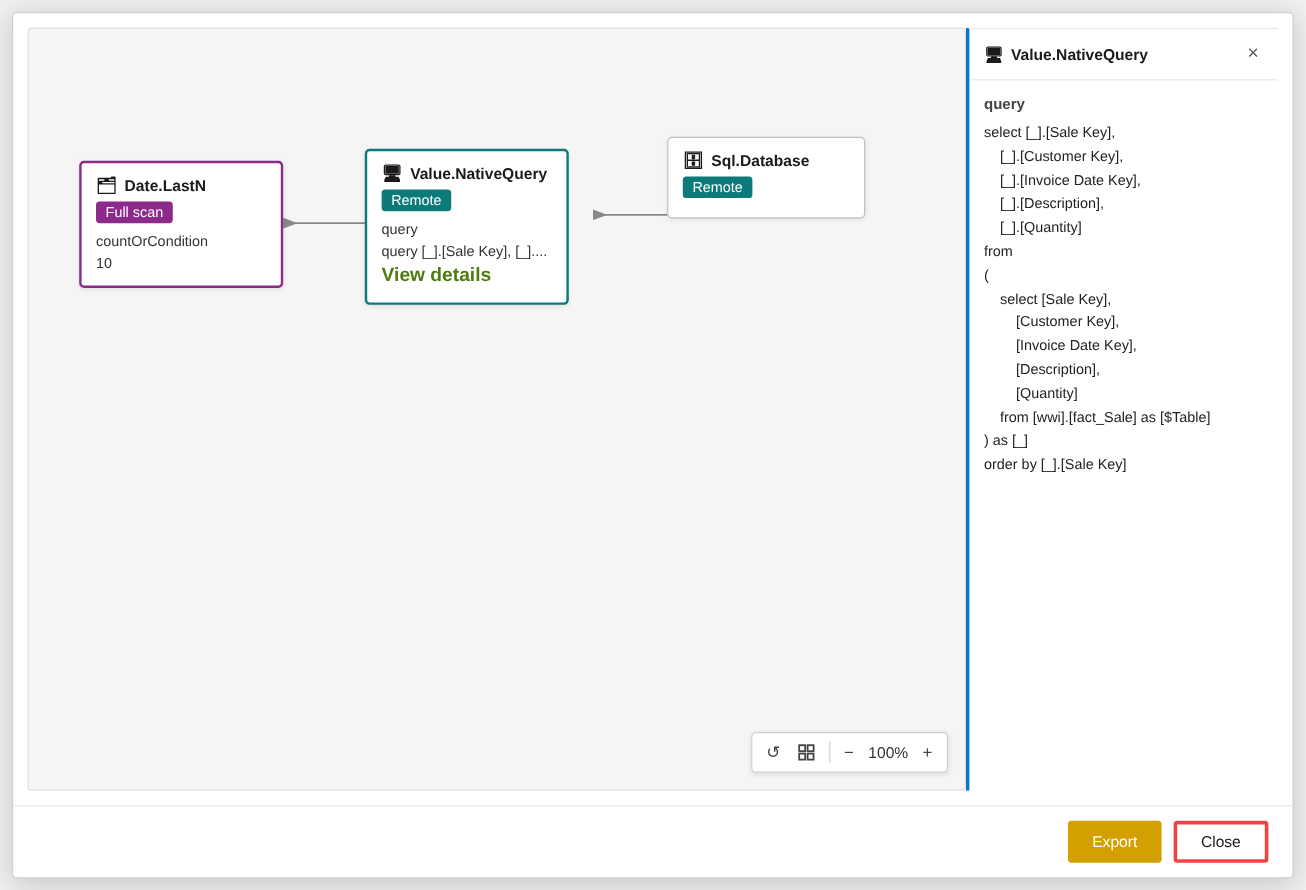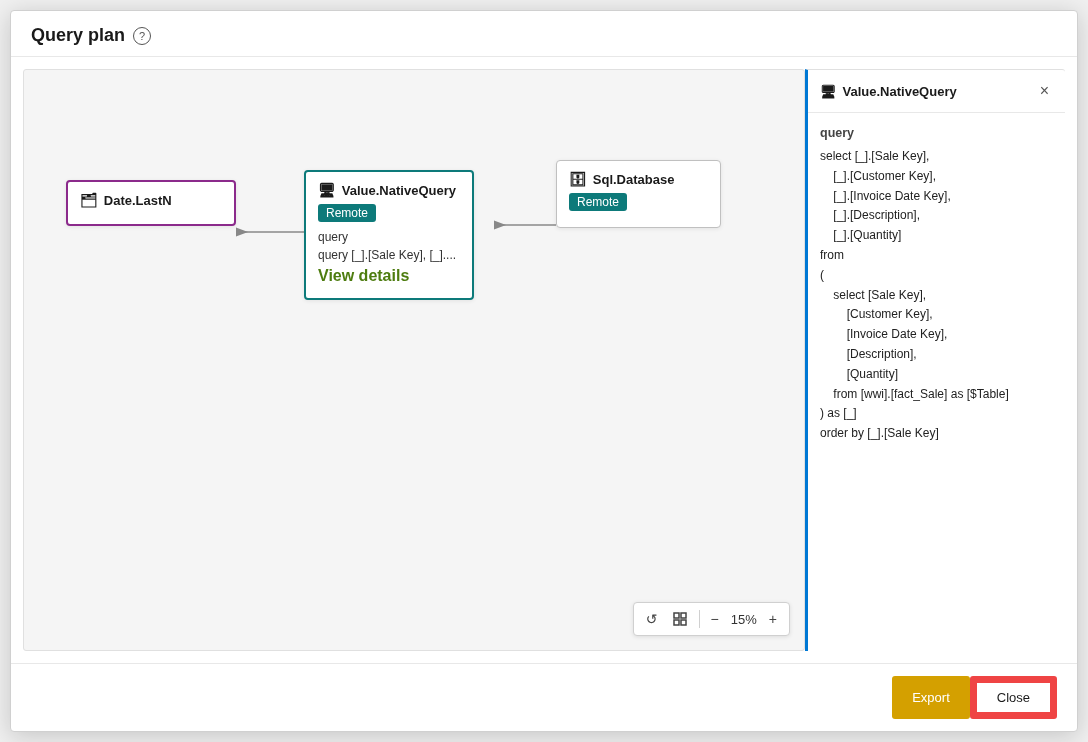--- a/index.html
+++ b/index.html
@@ -233,53 +233,50 @@
       font-family: Liberation Sans, sans-serif;
       font-size: 12px;
       color: #222;
       line-height: 1.65;
       white-space: pre;
     }
     
     .modal-footer {
       display: flex;
       justify-content: flex-end;
+      gap: 10px;
       padding: 12px 20px;
       border-top: 1px solid #e8e8e8;
       flex-shrink: 0;
     }
     .btn-export {
       background: #d4a000;
       color: #ffffff;
       border: none;
       padding: 7px 20px;
       border-radius: 3px;
       font-size: 13px;
       font-weight: 500;
       cursor: pointer;
     }
     .btn-close {
       background: #ffffff;
       color: #1a1a1a;
-      border: 7px solid #ef4444;
+      border: 3px solid #ef4444;
       padding: 7px 20px;
       border-radius: 3px;
       font-size: 13px;
       cursor: pointer;
     }
   </style>
 </head>
 <body>
 
 <div class="modal">
 
-  <div class="modal-header">
-    <span class="modal-title">Query plan</span>
-    <div class="help-icon">?</div>
-  </div>
 
   <div class="modal-body">
 
     <div class="canvas-area">
       <div class="canvas-nodes">
 
         <svg class="arrows-svg">
 
           <defs>
             <marker id="arrowhead-left" markerWidth="8" markerHeight="8" refX="4" refY="3" orient="auto">
@@ -289,20 +286,27 @@
 
           <line x1="532" y1="155" x2="476" y2="155" stroke="#888" stroke-width="1.5" marker-end="url(#arrowhead-left)"></line>
 
           <line x1="282" y1="162" x2="218" y2="162" stroke="#888" stroke-width="1.5" marker-end="url(#arrowhead-left)"></line>
         </svg>
 
         <div class="node node-table">
           <div class="node-header">
             <span class="node-icon">🗂</span>
             <span>Date.LastN</span>
+          </div>
+          <div>
+            <span class="badge badge-fullscan">Full scan</span>
+          </div>
+          <div class="node-body">
+            <div>countOrCondition</div>
+            <div>10</div>
           </div>
         </div>
 
         <div class="node node-native">
           <div class="node-header">
             <span class="node-icon">🖥</span>
             <span>Value.NativeQuery</span>
           </div>
           <div>
             <span class="badge badge-remote">Remote</span>
@@ -331,21 +335,21 @@
         <button class="toolbar-btn" title="Fit">
           <svg width="16" height="16" viewBox="0 0 16 16">
             <rect x="2" y="2" width="5" height="5" fill="none" stroke="#444" stroke-width="1.5"></rect>
             <rect x="9" y="2" width="5" height="5" fill="none" stroke="#444" stroke-width="1.5"></rect>
             <rect x="2" y="9" width="5" height="5" fill="none" stroke="#444" stroke-width="1.5"></rect>
             <rect x="9" y="9" width="5" height="5" fill="none" stroke="#444" stroke-width="1.5"></rect>
           </svg>
         </button>
         <div class="toolbar-divider"></div>
         <button class="toolbar-btn">−</button>
-        <span class="toolbar-zoom">15%</span>
+        <span class="toolbar-zoom">100%</span>
         <button class="toolbar-btn">+</button>
       </div>
     </div>
 
     <div class="side-panel">
       <div class="side-panel-header">
         <div class="side-panel-title">
           <span>🖥</span>
           <span>Value.NativeQuery</span>
         </div>

